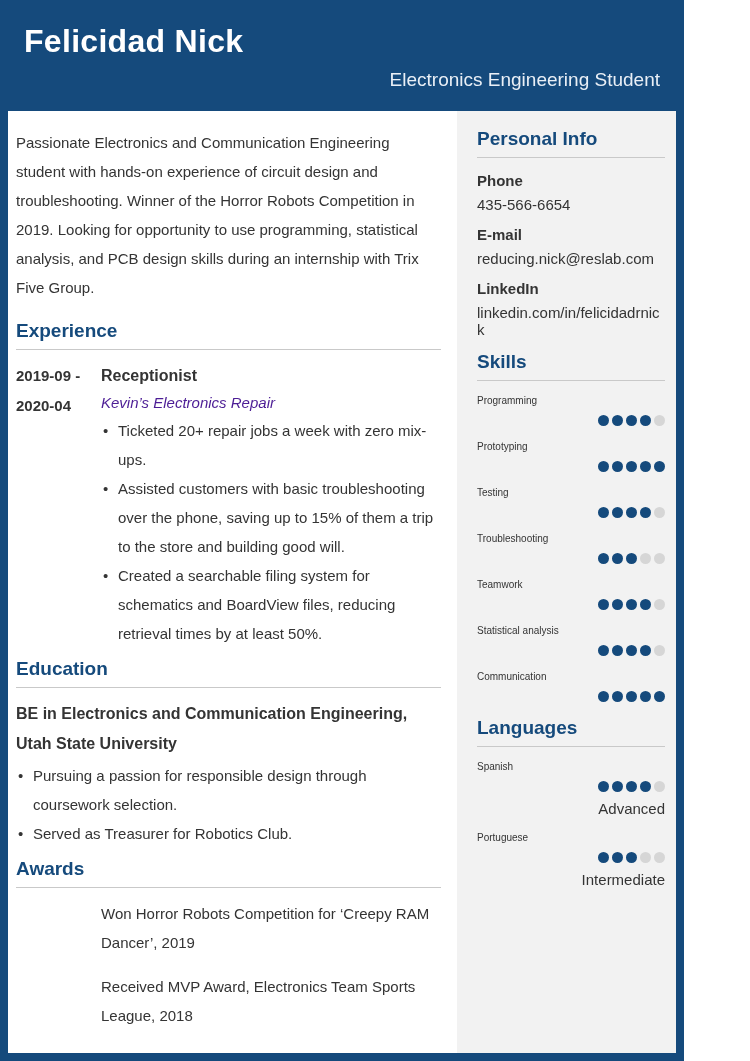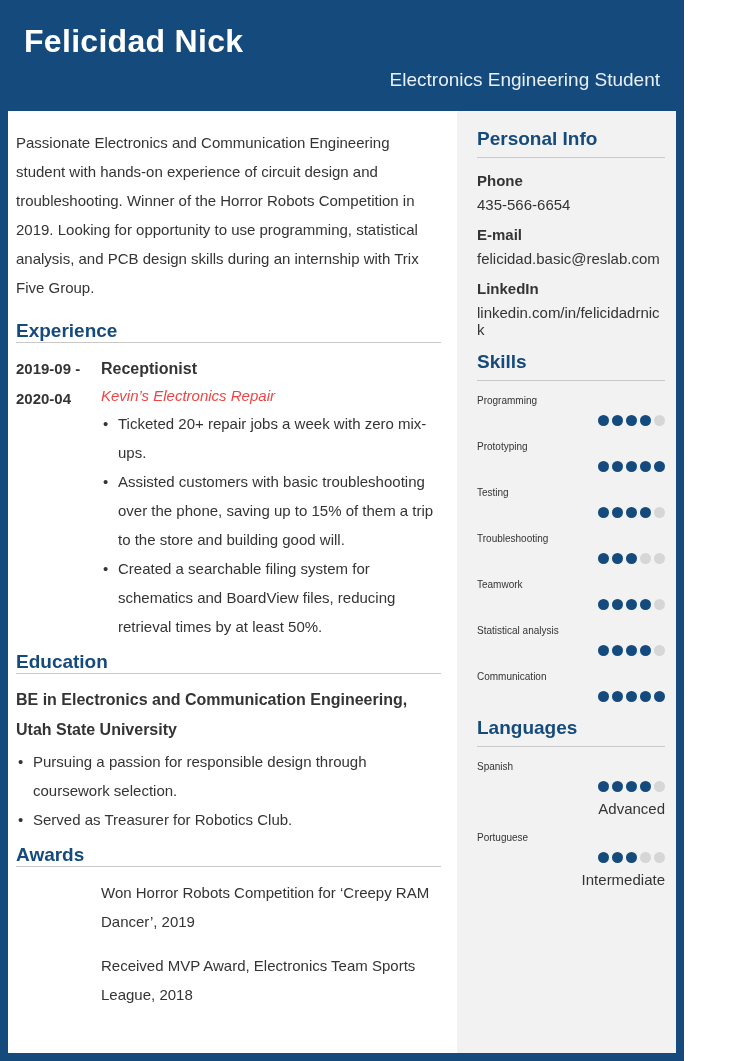--- a/index.html
+++ b/index.html
@@ -24,27 +24,27 @@
   .subtitle{font-size:19px;font-weight:normal;color:#e9eff6;text-align:right;}
   
   .content{flex:1;display:flex;min-height:0;}
   .main{flex:1;padding:17px 16px 0 8px;min-width:0;}
   .sidebar{width:219px;flex-shrink:0;background:var(--sidebar-bg);padding:17px 11px 0 20px;}
   
   .summary{font-size:15px;line-height:29px;margin-bottom:18px;}
   .section{margin-bottom:6px;}
   .sec-heading{
     font-size:19px;color:var(--navy);font-weight:bold;
-    border-bottom:1px solid var(--rule);margin-bottom:11px;
+    padding-bottom:7px;border-bottom:1px solid var(--rule);margin-bottom:11px;
   }
   .entry{display:flex;margin-bottom:10px;}
   .entry-dates{width:85px;flex-shrink:0;font-weight:bold;font-size:15px;line-height:30px;}
   .entry-body{flex:1;min-width:0;}
   .entry-title{font-weight:bold;font-size:16px;line-height:30px;}
-  .entry-company{font-style:italic;font-size:15px;color:#ef4444;margin:3px 0 5px;}
+  .entry-company{font-style:italic;font-size:15px;color:#4c1d95;margin:3px 0 5px;}
   .bullets{list-style:none;margin-top:2px;}
   .bullet{font-size:15px;line-height:29px;padding-left:17px;position:relative;}
   .bullet::before{content:"\2022";position:absolute;left:2px;}
   .award-text{font-size:15px;line-height:29px;margin-bottom:5px;}
   
   .side-section{margin-bottom:10px;}
   .side-heading{
     font-size:19px;color:var(--navy);font-weight:bold;
     padding-bottom:7px;border-bottom:1px solid var(--rule);margin-bottom:14px;
   }
@@ -128,21 +128,21 @@
     <aside class="sidebar">
       <section class="side-section">
         <h2 class="side-heading">Personal Info</h2>
         <div id="personal-info-fields">
             <div class="pi-field">
               <div class="pi-label">Phone</div>
               <div class="pi-value">435-566-6654</div>
             </div>
             <div class="pi-field">
               <div class="pi-label">E-mail</div>
-              <div class="pi-value">felicidad.basic@reslab.com</div>
+              <div class="pi-value">reducing.nick@reslab.com</div>
             </div>
             <div class="pi-field">
               <div class="pi-label">LinkedIn</div>
               <div class="pi-value">linkedin.com/in/felicidadrnick</div>
             </div>
           </div>
       </section>
 
       <section class="side-section">
         <h2 class="side-heading">Skills</h2>

